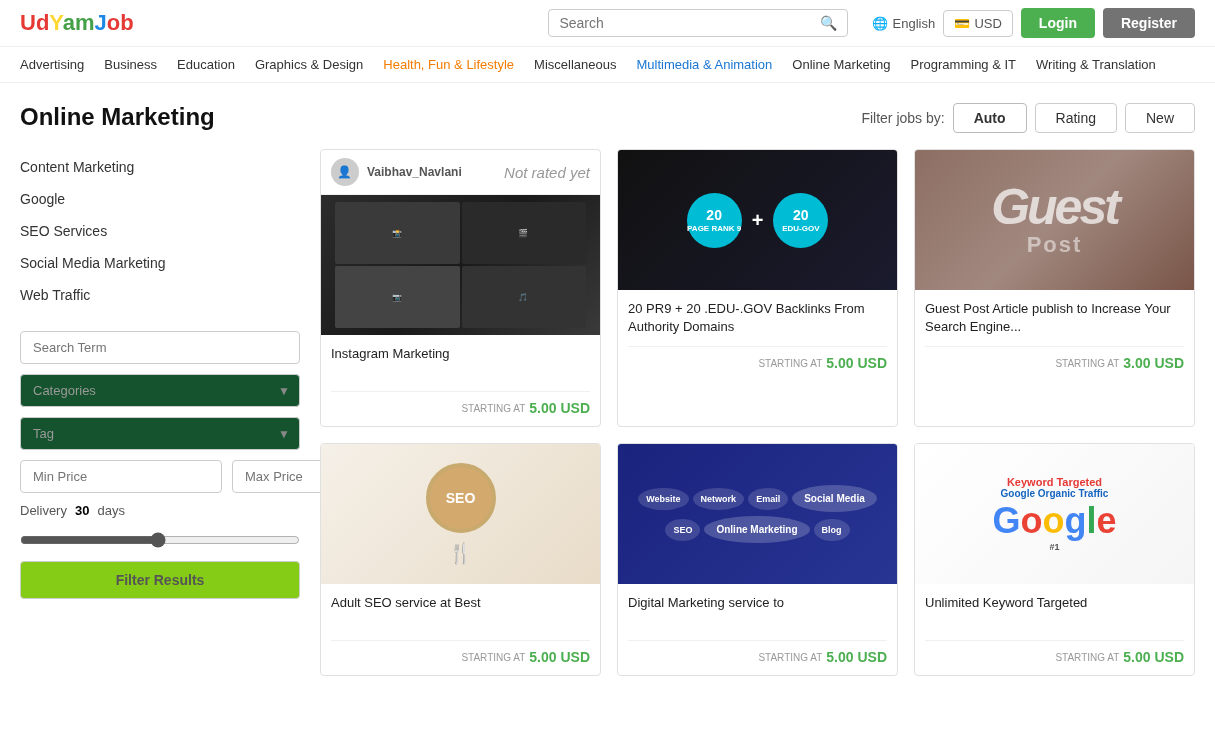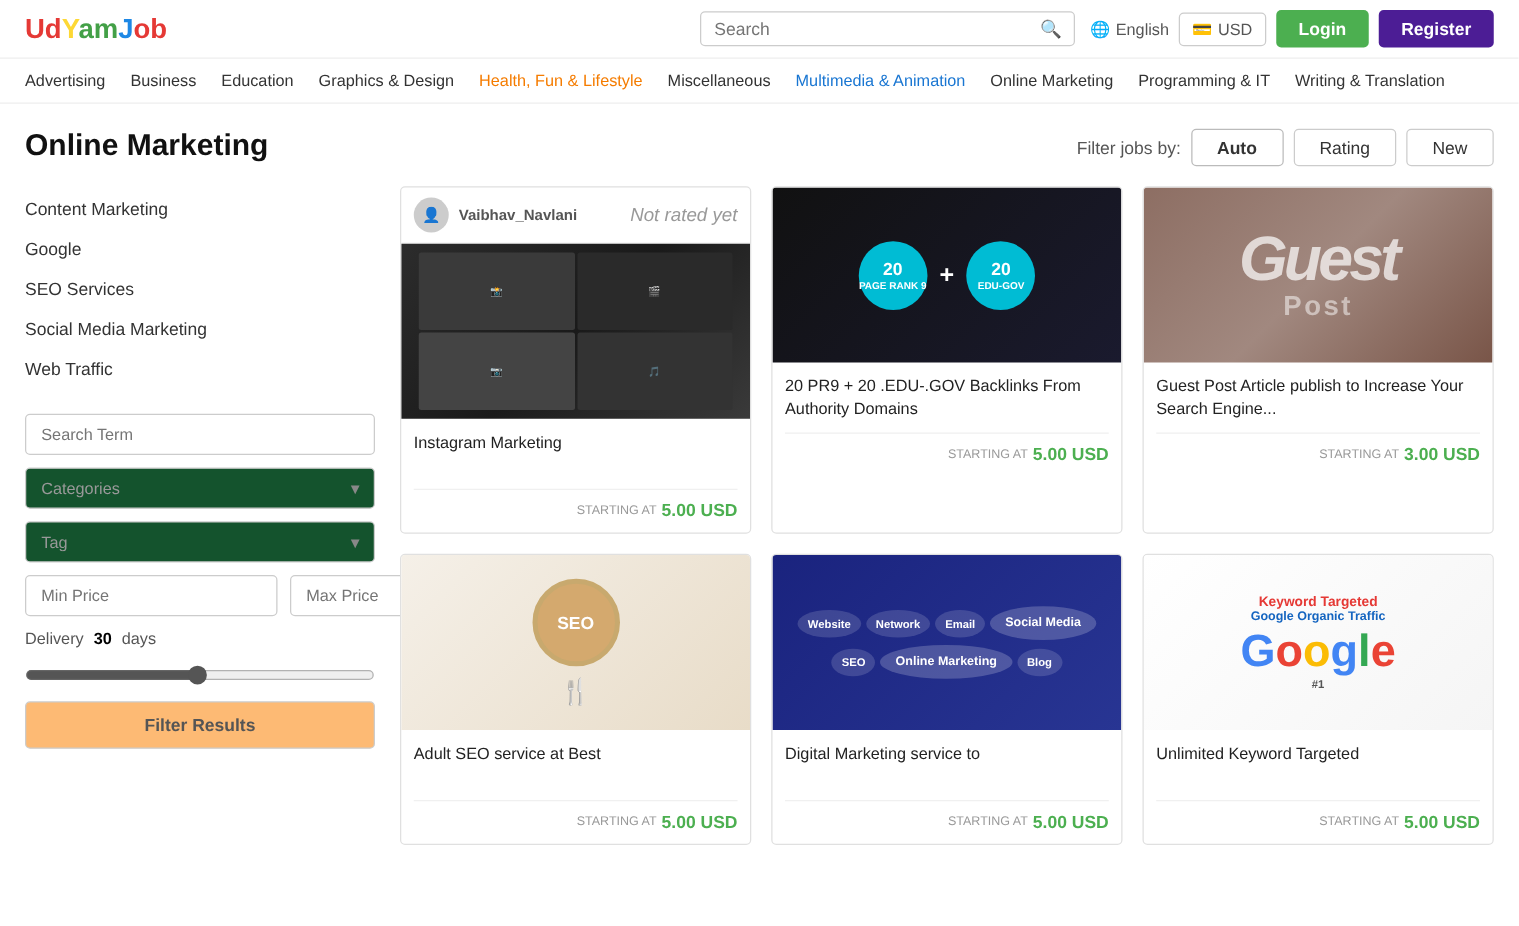--- a/index.html
+++ b/index.html
@@ -4,21 +4,21 @@
   <style>
     * { box-sizing: border-box; margin: 0; padding: 0; }
     body { font-family: Arial, sans-serif; font-size: 14px; color: #333; background: #fff; }
 
     
     .header {
       display: flex;
       align-items: center;
       padding: 8px 20px;
       border-bottom: 1px solid #eee;
-      gap: 12px;
+      gap: 24px;
     }
     .logo {
       font-size: 22px;
       font-weight: bold;
       white-space: nowrap;
       margin-right: 10px;
     }
     .logo-u { color: #e53935; }
     .logo-d { color: #fdd835; }
     .logo-y { color: #43a047; }
@@ -69,21 +69,21 @@
       background: #4caf50;
       color: #fff;
       border: none;
       padding: 7px 18px;
       border-radius: 4px;
       cursor: pointer;
       font-size: 14px;
       font-weight: bold;
     }
     .register-btn {
-      background: #4c1d95;
+      background: #737373;
       color: #fff;
       border: none;
       padding: 7px 18px;
       border-radius: 4px;
       cursor: pointer;
       font-size: 14px;
       font-weight: bold;
     }
 
     
@@ -206,21 +206,21 @@
     .slider-container {
       margin-top: 4px;
     }
     .slider {
       width: 100%;
       accent-color: #555;
     }
     .filter-btn {
       width: 100%;
       padding: 10px;
-      background: #fdba74;
+      background: #84cc16;
       border: 1px solid #ccc;
       border-radius: 4px;
       font-size: 14px;
       color: #555;
       cursor: pointer;
       font-weight: bold;
     }
 
     
     .content-area {

